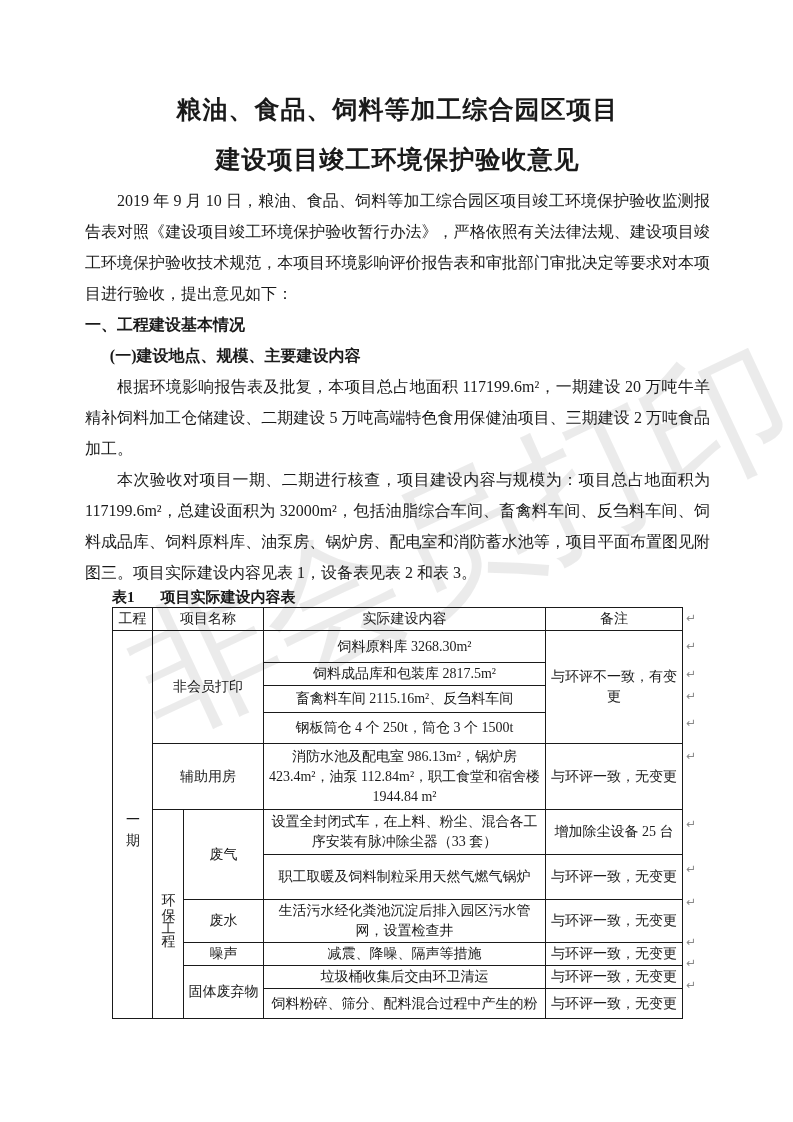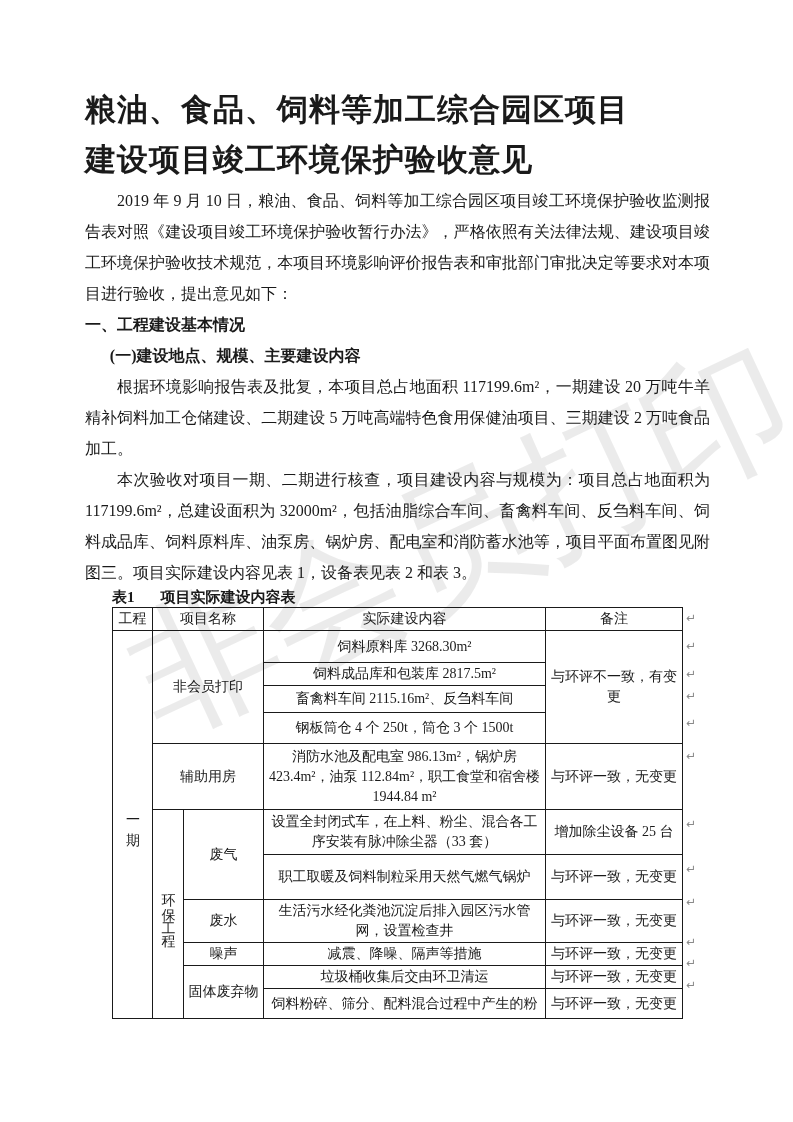--- a/index.html
+++ b/index.html
@@ -29,23 +29,23 @@
     z-index: 0;
     pointer-events: none;
     font-family: "Liberation Serif", "DejaVu Serif", serif;
   }
   .content {
     position: relative;
     z-index: 1;
     padding: 85px 83px 0 85px;
   }
   .doc-title {
-    font-size: 31px;
-    font-weight: bold;
-    text-align: left;
+    font-size: 25px;
+    font-weight: bold;
+    text-align: center;
     line-height: 50px;
     letter-spacing: 1px;
   }
   .para {
     font-size: 16px;
     line-height: 31px;
     text-align: justify;
     text-indent: 2em;
   }
   .heading1 {

